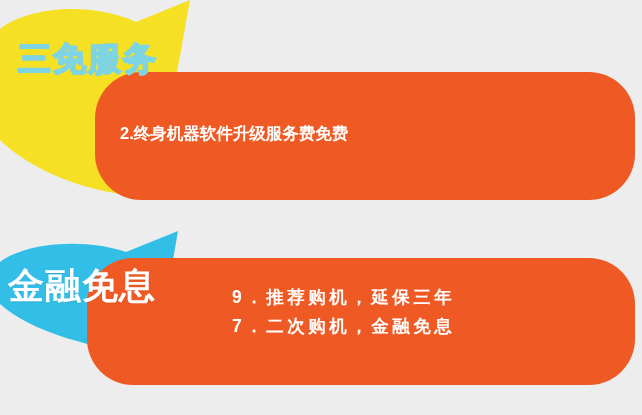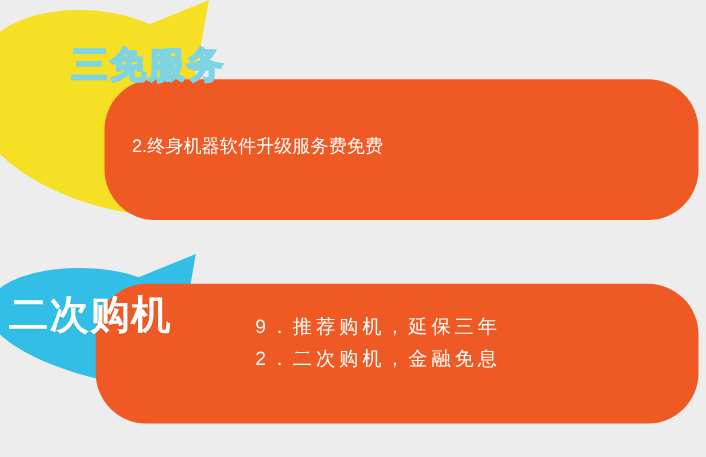--- a/index.html
+++ b/index.html
@@ -62,37 +62,36 @@
 
   #ribbon-title-top {
     left: 18px;
     top: 42px;
     font-size: 33px;
     color: #0f172a;
     -webkit-text-stroke: 1.6px #7fd4e4;
     text-shadow:
       1px 0 0 #7fd4e4, -1px 0 0 #7fd4e4,
       0 1px 0 #7fd4e4, 0 -1px 0 #7fd4e4;
-    margin-left: 47px;
   }
 
   #ribbon-title-bottom {
     left: 8px;
     top: 268px;
     font-size: 36px;
     color: #ffffff;
     letter-spacing: 1px;
     text-shadow: 0 1px 1px rgba(0,0,0,0.08);
   }
 
   
   .lines {
     position: absolute;
     color: #ffffff;
-    font-weight: 400;
+    font-weight: 700;
   }
   #lines-top {
     left: 120px;
     top: 118px;
     font-size: 16.5px;
     line-height: 30px;
     letter-spacing: 0px;
   }
   #lines-bottom {
     left: 232px;
@@ -133,20 +132,20 @@
              C 26 242, 86 238, 126 252
              L 178 231
              L 166 300
              L 152 352
              C 96 352, 28 330, 0 304
              Z" fill="#32bee6"></path>
   </svg>
 
   <div class="panel" id="panel-bottom"></div>
 
-  <div class="ribbon-title" id="ribbon-title-bottom">二次购机</div>
+  <div class="ribbon-title" id="ribbon-title-bottom">金融免息</div>
 
   <div class="lines" id="lines-bottom">
     <div class="line">9．推荐购机，延保三年</div>
-    <div class="line">2．二次购机，金融免息</div>
+    <div class="line">7．二次购机，金融免息</div>
   </div>
 
 </div>
 
 </body></html>

